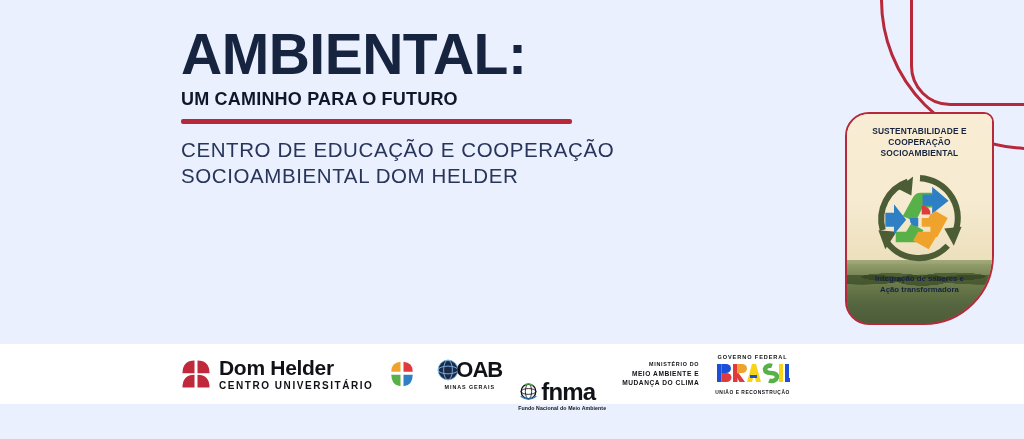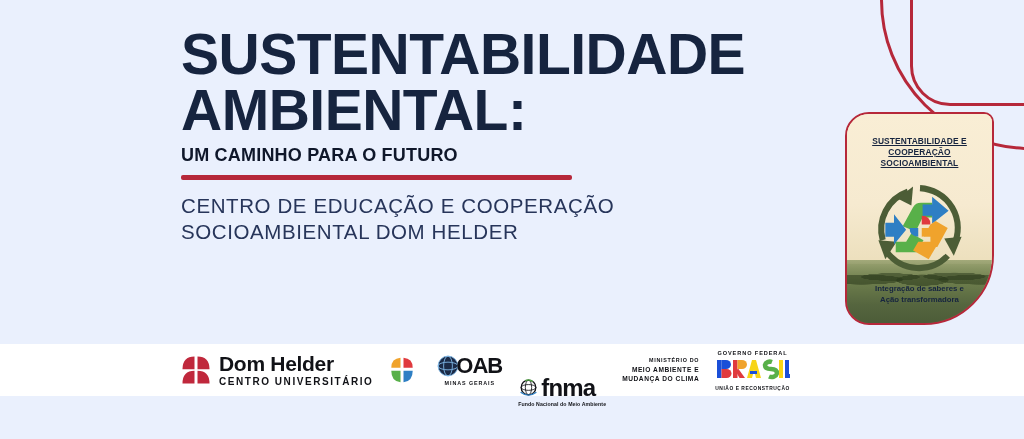--- a/index.html
+++ b/index.html
@@ -139,28 +139,27 @@
       radial-gradient(ellipse at 74% 48%, rgba(40,55,25,0.5) 0 20%, transparent 21%),
       radial-gradient(ellipse at 92% 60%, rgba(40,55,25,0.5) 0 22%, transparent 23%);
   }
   .badge-inner {
     position: absolute;
     inset: 0;
     z-index: 2;
     text-align: center;
   }
   .badge-title {
-    margin-top: 22px;
+    margin-top: 12px;
     color: #16243f;
     font-size: 8.4px;
     font-weight: bold;
     line-height: 1.32;
     letter-spacing: 0.15px;
     padding: 0 20px;
-    text-decoration: underline;
   }
   .badge-title span { display: block; }
   .recycle-wrap {
     margin: 7px auto 0 auto;
     width: 104px;
     height: 104px;
     position: relative;
   }
   .badge-tag {
     margin-top: 4px;
@@ -170,21 +169,21 @@
     line-height: 1.38;
   }
   .badge-tag span { display: block; }
 
   
   .footer {
     position: absolute;
     left: 0;
     top: 344px;
     width: 1024px;
-    height: 52px;
+    height: 60px;
     background: #ffffff;
     z-index: 5;
     display: flex;
     align-items: center;
   }
   .logos {
     display: flex;
     align-items: center;
     gap: 16px;
     margin-left: 181px;
@@ -232,21 +231,20 @@
 <body>
 
 <div class="banner">
 
   <div class="red-swoosh"></div>
   <div class="red-frame"></div>
 
   <div class="content">
 
     <div class="title">
-      <span class="line1">SUSTENTABILIDADE</span>
       <span class="line2">AMBIENTAL:</span>
     </div>
 
     <div class="subtitle">UM CAMINHO PARA O FUTURO</div>
 
     <div class="rule"></div>
 
     <div class="org">
       <span>CENTRO DE EDUCAÇÃO E COOPERAÇÃO</span>
       <span>SOCIOAMBIENTAL DOM HELDER</span>

